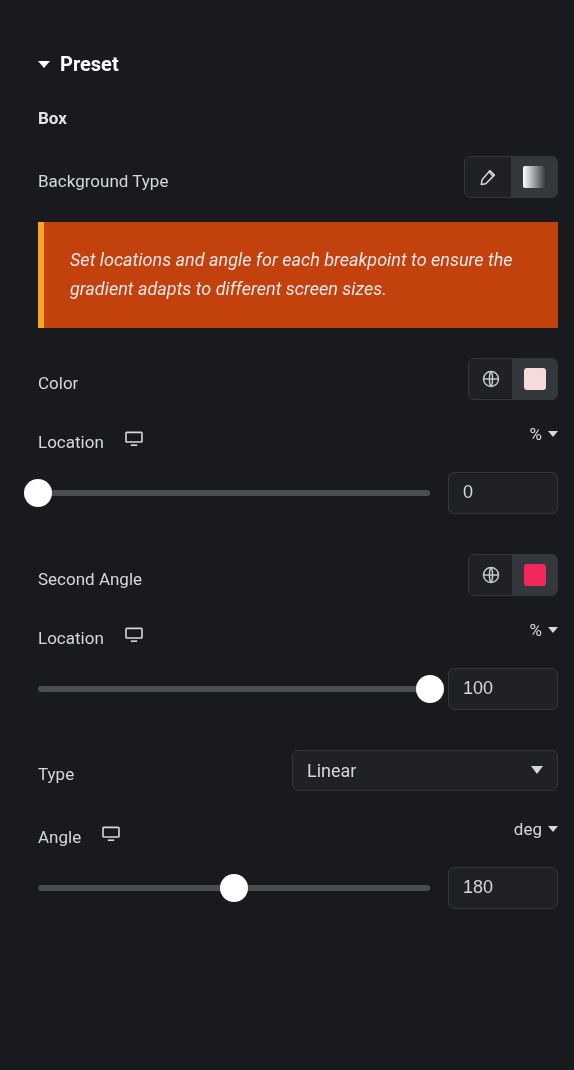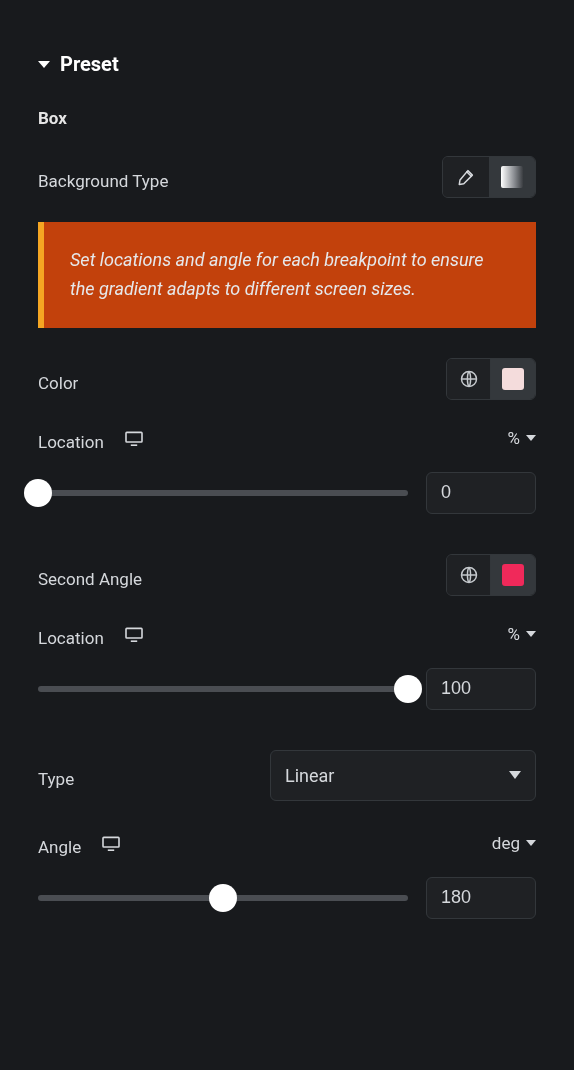--- a/index.html
+++ b/index.html
@@ -1,46 +1,46 @@
 <!DOCTYPE html>
 <html><head>
 <meta charset="utf-8">
 <style>
   html,body{margin:0;padding:0;background:#181a1d;color:#d5d8dc;font-family:-apple-system,BlinkMacSystemFont,"Segoe UI",Roboto,Helvetica,Arial,sans-serif;font-size:17px;width:574px;height:1070px;overflow:hidden;}
   *{box-sizing:border-box;}
-  .panel{padding:32px 38px 0 38px;}
+  .panel{padding:32px 16px 0 38px;}
   .section-header{display:flex;align-items:center;gap:10px;margin:20px 0 32px 0;}
   .caret-down{width:0;height:0;border-left:6px solid transparent;border-right:6px solid transparent;border-top:7px solid #fff;}
   .section-title{font-size:20px;font-weight:700;color:#fff;}
   .subsection-title{font-size:17px;font-weight:700;color:#e5e5e5;margin:0 0 28px 0;}
   .row{display:flex;align-items:center;justify-content:space-between;margin-bottom:24px;}
   .label{color:#d5d8dc;margin-top:8px;}
   .toggle-group{display:flex;border:1px solid #33373b;border-radius:6px;overflow:hidden;background:#1f2124;}
   .toggle-btn{width:46px;height:40px;display:flex;align-items:center;justify-content:center;background:#1f2124;border:none;cursor:pointer;}
   .toggle-btn.selected{background:#34383c;}
   .brush-icon{color:#d5d8dc;}
   .grad-swatch{width:22px;height:22px;background:linear-gradient(90deg,#ffffff 0%,#8a8d92 60%,#3a3d41 100%);border-radius:2px;}
   .notice{display:flex;margin:0 0 30px 0;}
   .notice-bar{width:6px;background:#f5a623;flex:0 0 6px;}
   .notice-body{background:#c2410c;padding:24px 26px 24px 26px;font-style:italic;color:#e6e8eb;font-size:18px;line-height:1.6;flex:1;}
   .color-control{display:flex;align-items:center;gap:0;border:1px solid #33373b;border-radius:6px;overflow:hidden;background:#1f2124;}
   .globe-btn{width:44px;height:40px;display:flex;align-items:center;justify-content:center;background:#1f2124;border:none;border-right:1px solid #33373b;cursor:pointer;color:#c5c9cd;}
   .swatch-btn{width:44px;height:40px;display:flex;align-items:center;justify-content:center;background:#34383c;border:none;cursor:pointer;}
   .swatch{width:22px;height:22px;border-radius:3px;}
-  .loc-row{display:flex;align-items:center;justify-content:space-between;margin-bottom:20px;}
+  .loc-row{display:flex;align-items:flex-start;justify-content:space-between;margin-bottom:20px;}
   .loc-left{display:flex;align-items:center;gap:20px;}
   .device-icon{color:#d5d8dc;display:flex;align-items:center;}
   .unit-select{display:flex;align-items:center;gap:6px;color:#d5d8dc;cursor:pointer;}
   .unit-caret{width:0;height:0;border-left:5px solid transparent;border-right:5px solid transparent;border-top:6px solid #d5d8dc;}
   .slider-row{display:flex;align-items:center;gap:18px;margin-bottom:40px;}
   .slider{position:relative;flex:1;height:32px;display:flex;align-items:center;}
   .track{position:absolute;left:0;right:0;height:6px;background:#4a4d52;border-radius:3px;}
   .thumb{position:absolute;width:28px;height:28px;background:#fff;border-radius:50%;top:2px;transform:translateX(-50%);cursor:grab;}
   .num-input{width:110px;height:42px;background:#1f2124;border:1px solid #33373b;border-radius:6px;color:#d5d8dc;font-size:18px;padding:0 14px;outline:none;}
-  .select{width:266px;height:51px;background:#1f2124;border:1px solid #33373b;border-radius:6px;color:#d5d8dc;font-size:18px;padding:0 14px;display:flex;align-items:center;justify-content:space-between;cursor:pointer;}
+  .select{width:266px;height:41px;background:#1f2124;border:1px solid #33373b;border-radius:6px;color:#d5d8dc;font-size:18px;padding:0 14px;display:flex;align-items:center;justify-content:space-between;cursor:pointer;}
   .sel-caret{width:0;height:0;border-left:6px solid transparent;border-right:6px solid transparent;border-top:8px solid #d5d8dc;}
   svg{display:block;}
 </style>
 </head>
 <body>
 
 <div class="panel">
 
   <div class="section-header">
     <span class="caret-down"></span>

